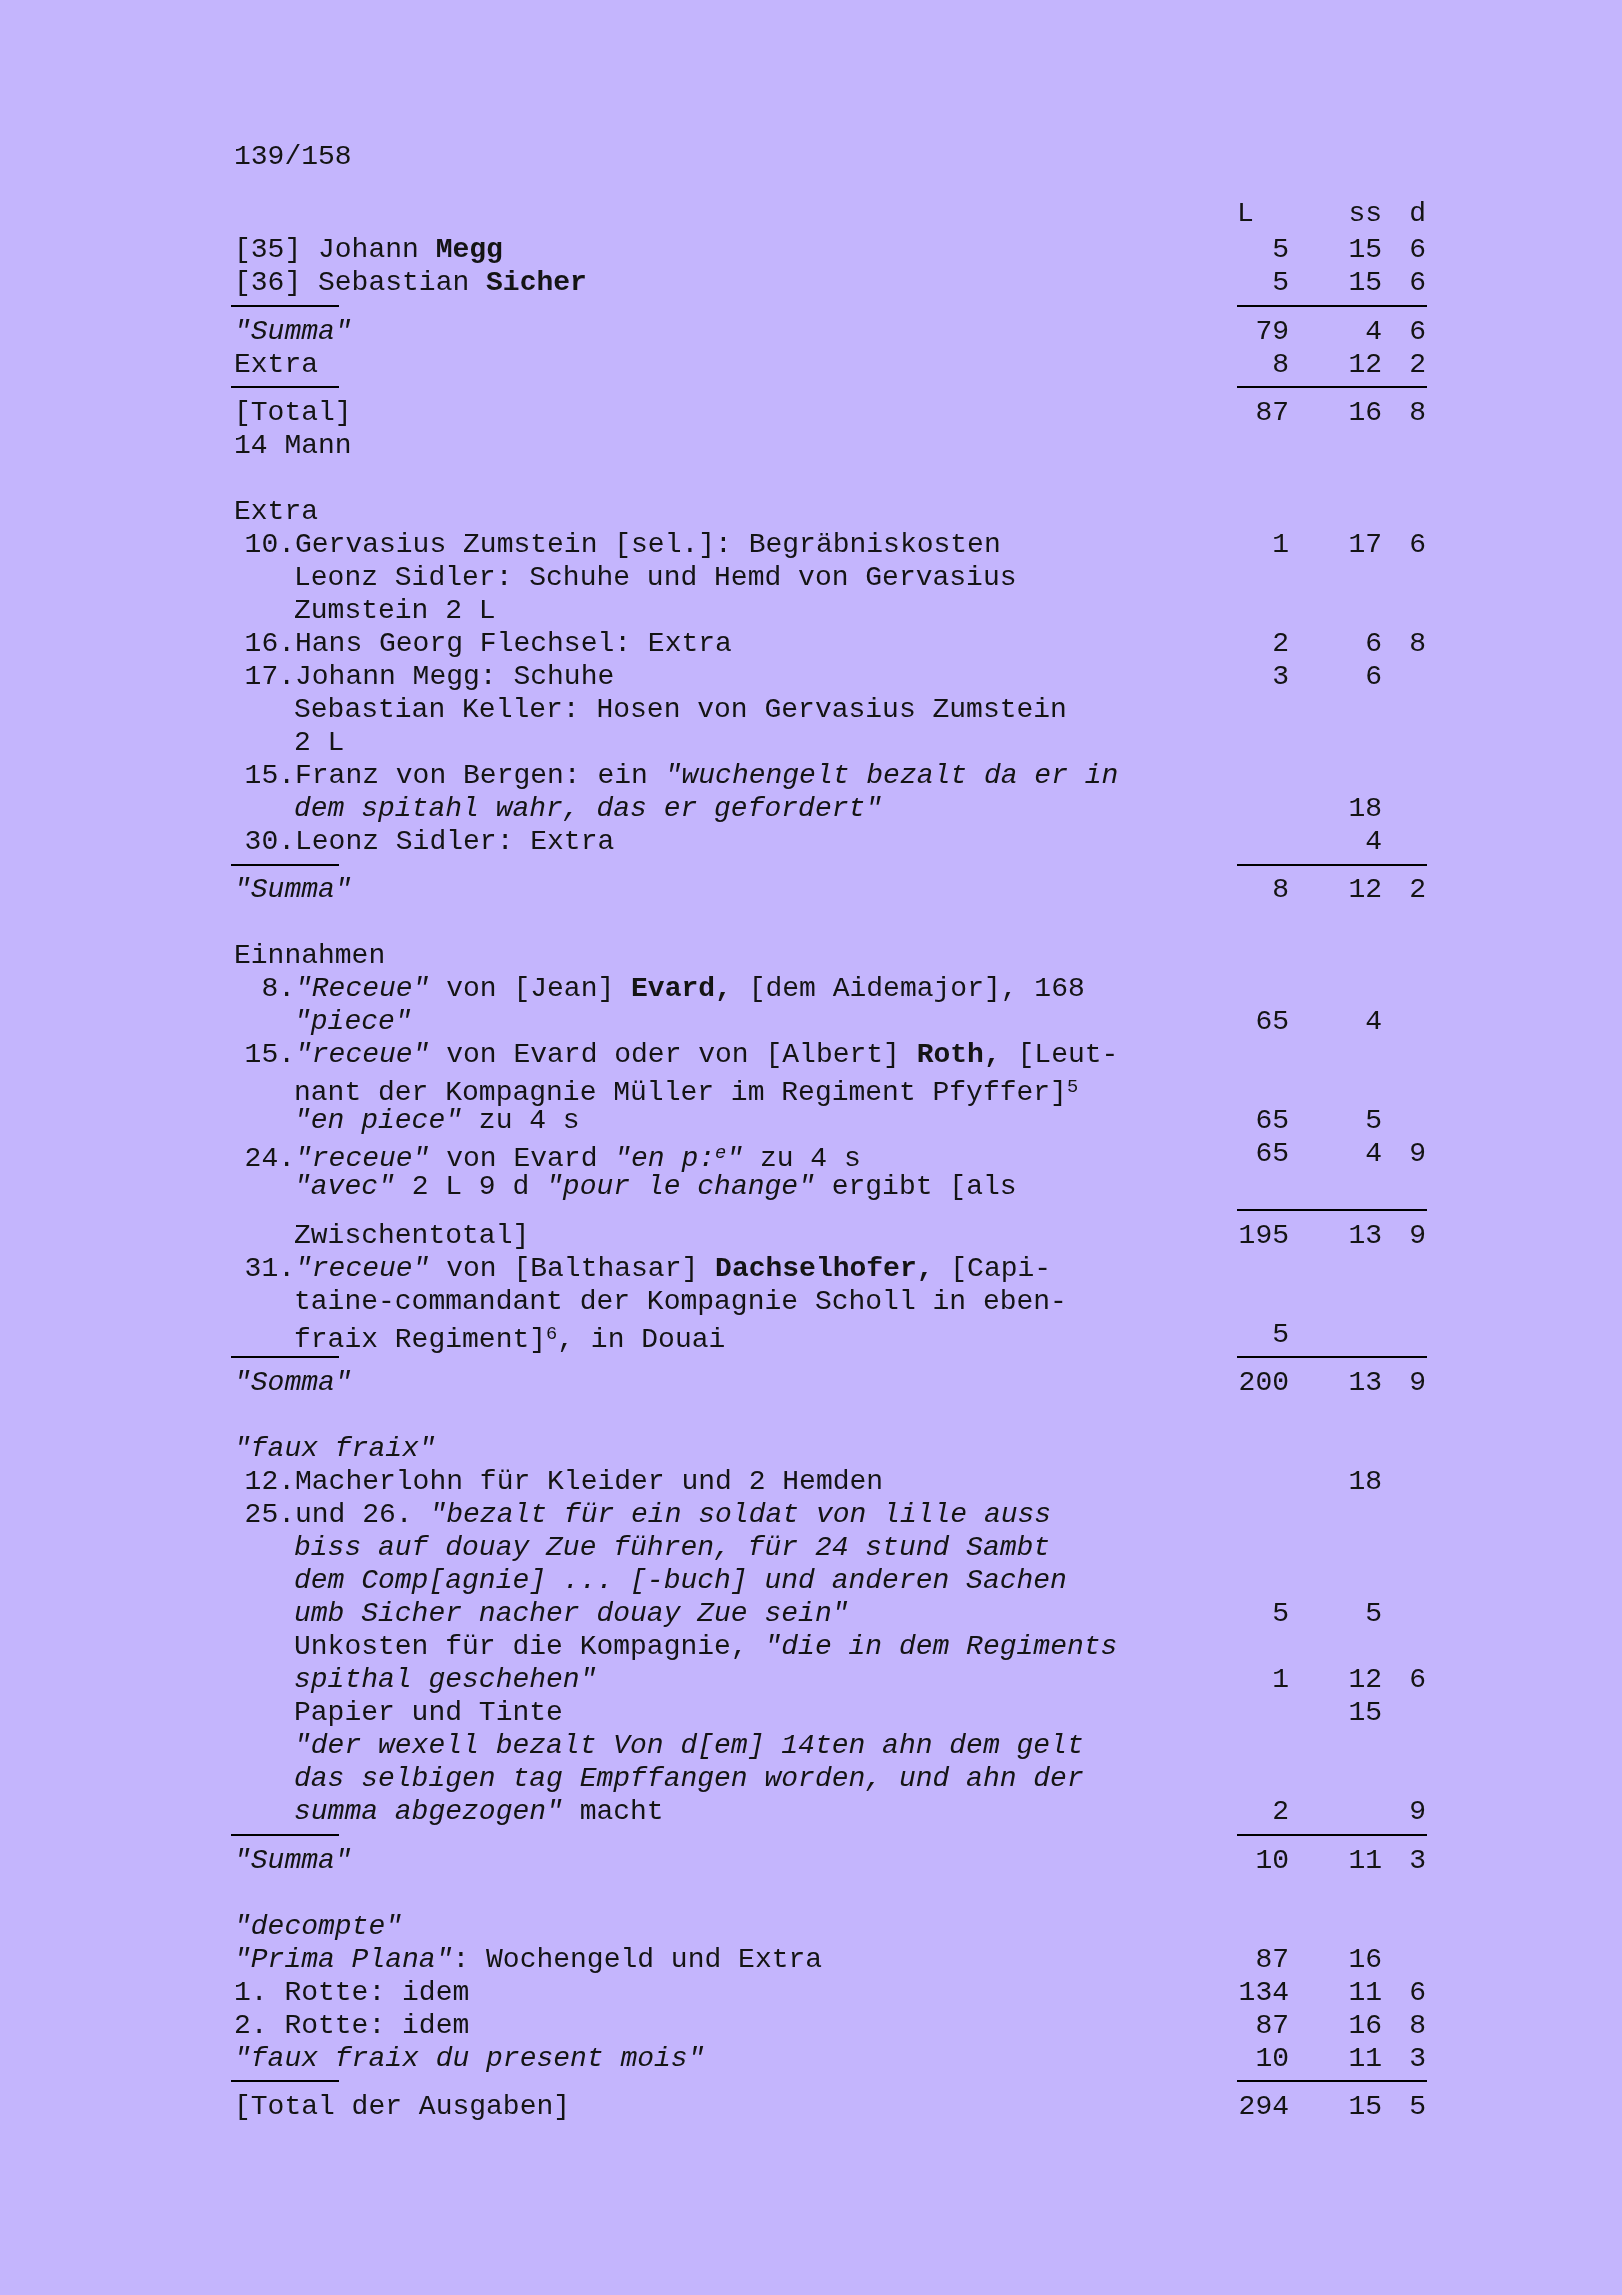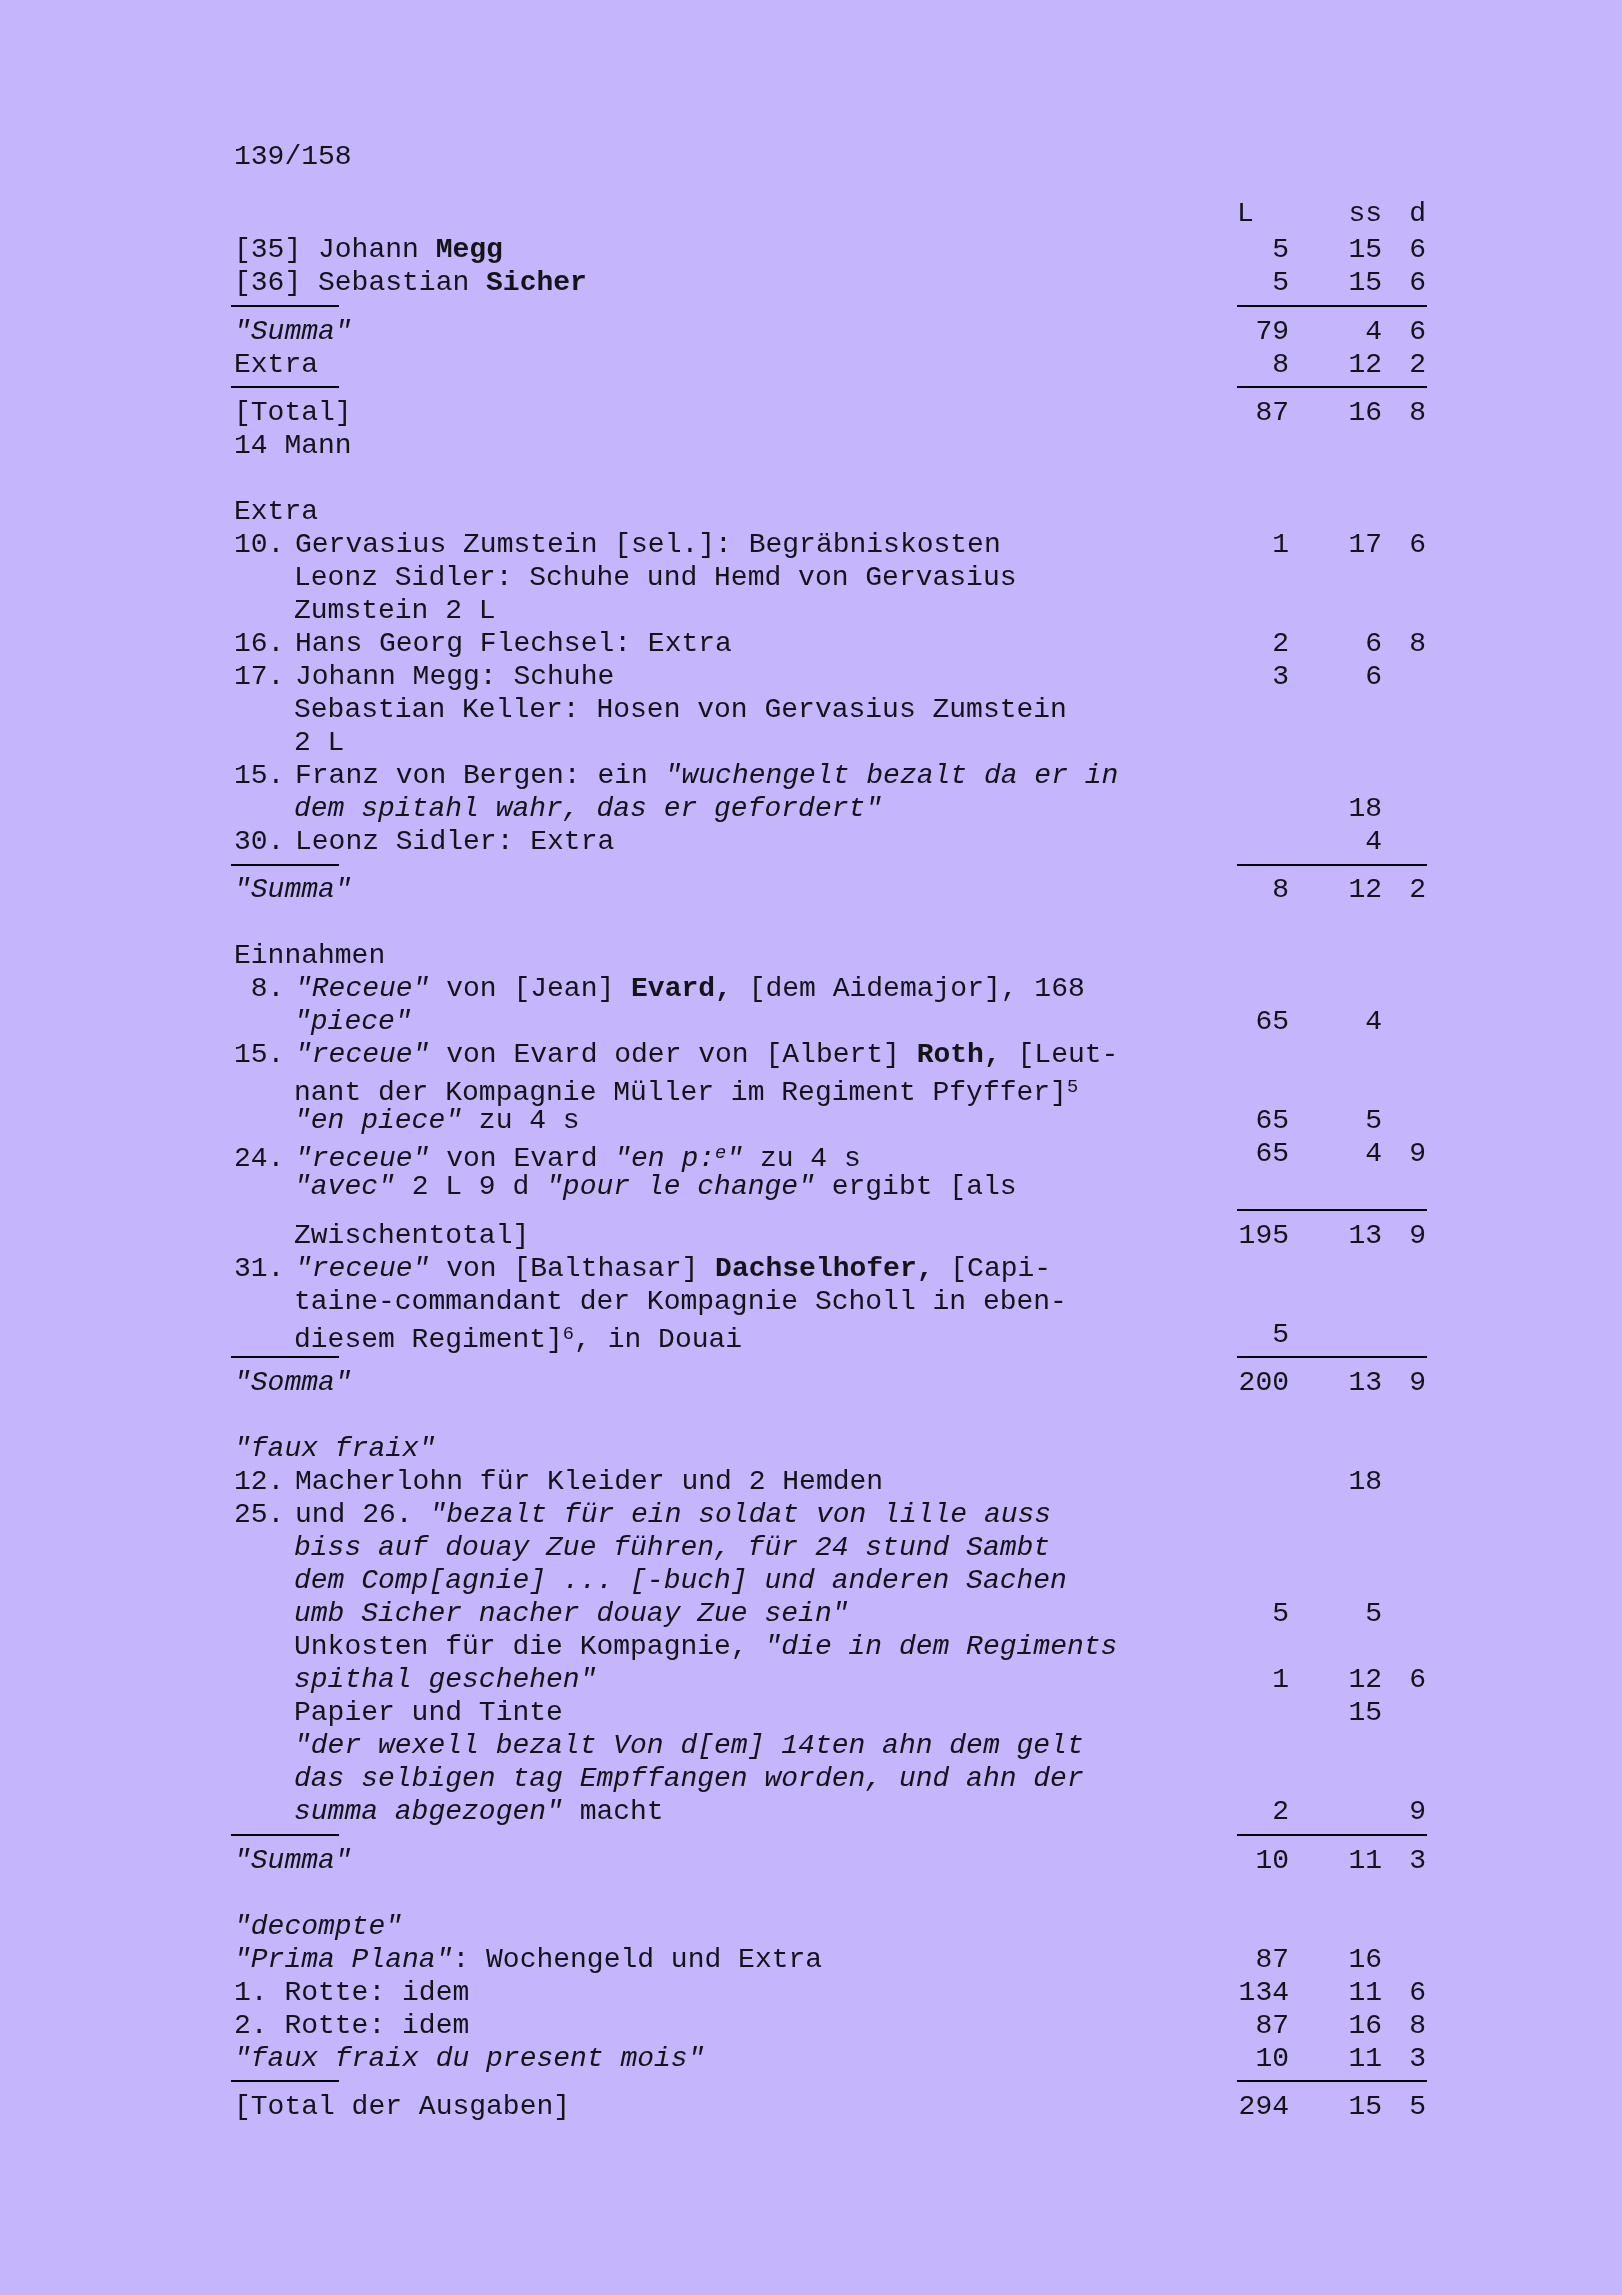--- a/index.html
+++ b/index.html
@@ -22,20 +22,21 @@
     line-height: 33px;
     padding-left: 234px;
     white-space: pre;
   }
   .row.ind { padding-left: 294px; }
   .row span { white-space: pre; }
   .no {
     display: inline-block;
     width: 61px;
     white-space: pre;
+    text-align: right;
   }
   .n { font-style: normal; }
   .i { font-style: italic; }
   .b { font-weight: bold; }
   .sup  { font-size: 18.7px; vertical-align: 8px; }
   .isup { font-size: 18.7px; vertical-align: 8px; font-style: italic; }
   .cL, .css, .cd { position: absolute; top: 0; line-height: 33px; }
   .cL  { right: 333px; }
   .css { right: 240px; }
   .cd  { right: 196px; }
@@ -99,21 +100,21 @@
       <div class="row ind"><span class="n">nant der Kompagnie Müller im Regiment Pfyffer]</span><span class="sup">5</span></div>
       <div class="row ind"><span class="i">"en piece"</span><span class="n"> zu 4 s</span><span class="cL">65</span><span class="css">5</span></div>
       <div class="row"><span class="no">24.</span><span class="i">"receue"</span><span class="n"> von Evard </span><span class="i">"en p:</span><span class="isup">e</span><span class="i">"</span><span class="n"> zu 4 s</span><span class="cL">65</span><span class="css">4</span><span class="cd">9</span></div>
       <div class="row ind"><span class="i">"avec"</span><span class="n"> 2 L 9 d </span><span class="i">"pour le change"</span><span class="n"> ergibt [als</span></div>
       <div class="rulerow">
         <div class="rrule"></div>
       </div>
       <div class="row ind"><span class="n">Zwischentotal]</span><span class="cL">195</span><span class="css">13</span><span class="cd">9</span></div>
       <div class="row"><span class="no">31.</span><span class="i">"receue"</span><span class="n"> von [Balthasar] </span><span class="b">Dachselhofer,</span><span class="n"> [Capi-</span></div>
       <div class="row ind"><span class="n">taine-commandant der Kompagnie Scholl in eben-</span></div>
-      <div class="row ind"><span class="n">diesem Regiment]</span><span class="sup">6</span><span class="n">, in Douai</span><span class="cL">5</span></div>
+      <div class="row ind"><span class="n">fraix Regiment]</span><span class="sup">6</span><span class="n">, in Douai</span><span class="cL">5</span></div>
       <div class="rulerow">
         <div class="lrule"></div>
         <div class="rrule"></div>
       </div>
       <div class="row"><span class="i">"Somma"</span><span class="cL">200</span><span class="css">13</span><span class="cd">9</span></div>
       <div class="spacer" style="height: 33px;"></div>
       <div class="row"><span class="i">"faux fraix"</span></div>
       <div class="row"><span class="no">12.</span><span class="n">Macherlohn für Kleider und 2 Hemden</span><span class="css">18</span></div>
       <div class="row"><span class="no">25.</span><span class="n">und 26. </span><span class="i">"bezalt für ein soldat von lille auss</span></div>
       <div class="row ind"><span class="i">biss auf douay Zue führen, für 24 stund Sambt</span></div>

